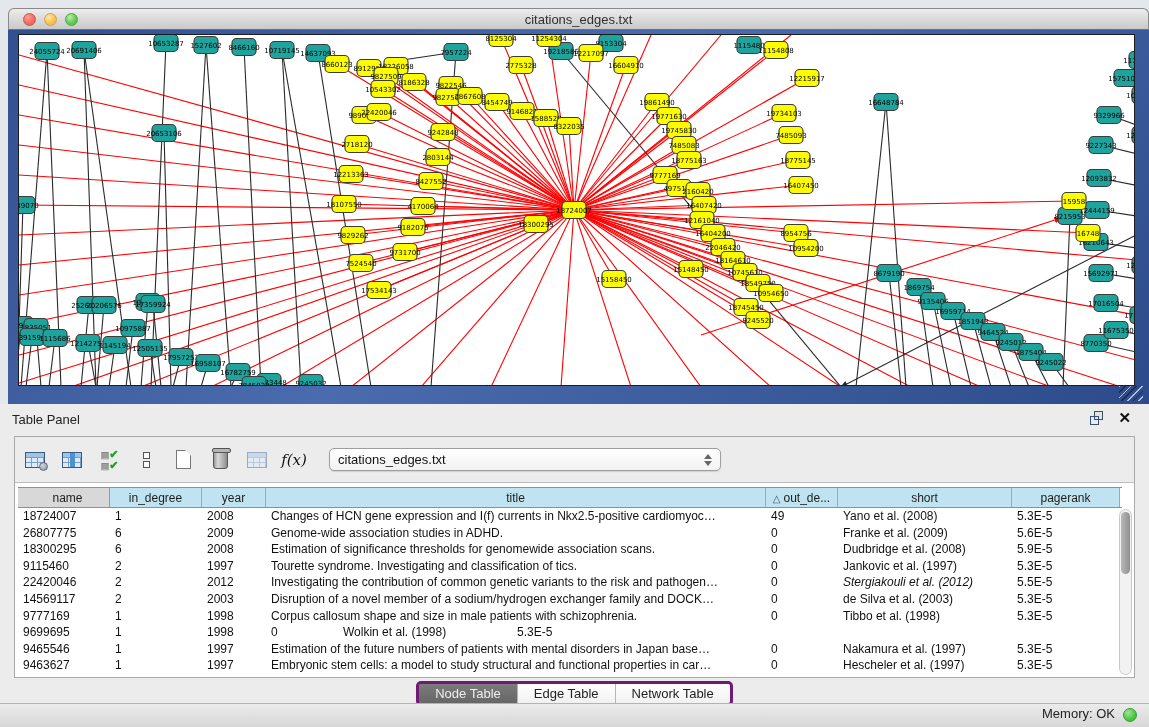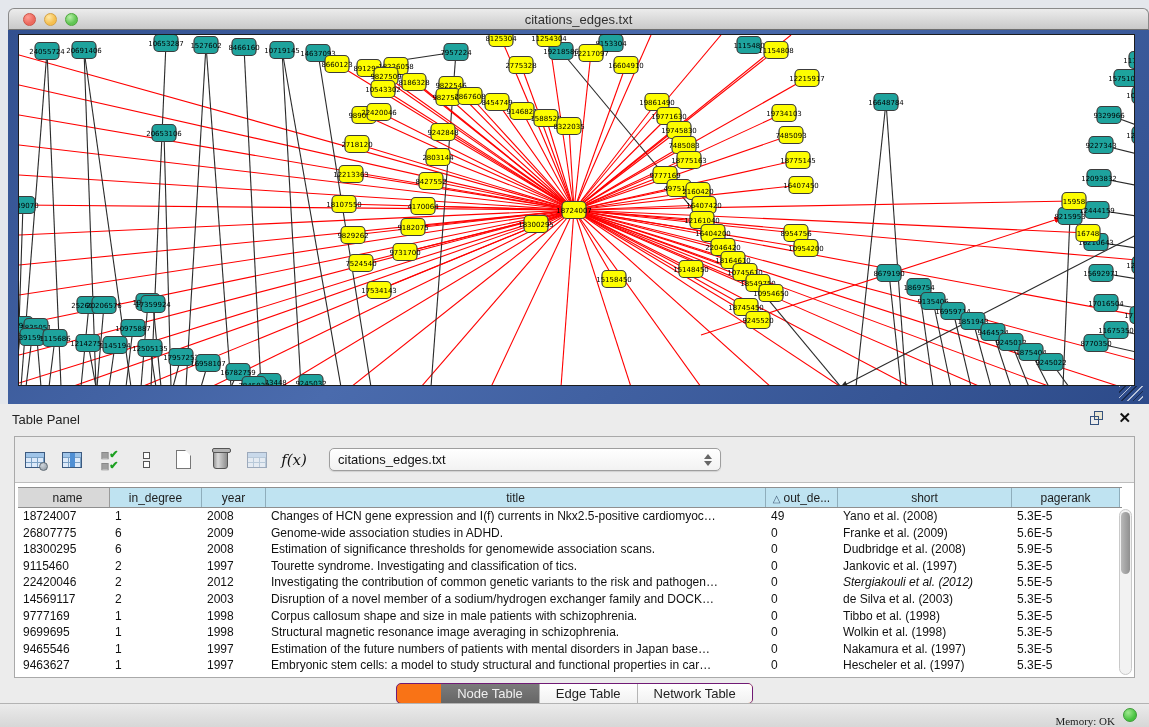--- a/index.html
+++ b/index.html
@@ -66,27 +66,27 @@
   .th { background:#bfe3f1; border-right:1px solid #8faebc; font-size:12px; color:#1d1d1d; text-align:center; line-height:20px; overflow:hidden; white-space:nowrap; }
   .th.gray { background:#d8d8d8; border-right:1px solid #9a9a9a; }
   .sort-tri { color:#3f5a76; font-size:10px; margin-right:3px; }
   .tbody { font-size:12px; color:#111; }
   .tr { display:flex; height:16.6px; line-height:16.5px; }
   .td { padding-left:5px; overflow:hidden; white-space:nowrap; border-right:1px solid transparent; }
   .vscroll { position:absolute; right:2px; top:72px; width:13px; height:166px; background:#f2f2f2; border:1px solid #c9c9c9; border-radius:7px; }
   .vthumb { position:absolute; left:1px; top:2px; width:9px; height:62px; border-radius:5px; background:linear-gradient(90deg,#b9b9b9,#8f8f8f); }
 
   .tab-strip { position:absolute; left:0; top:276px; width:1149px; height:26px; display:flex; justify-content:center; align-items:center; }
-  .seg { display:flex; border:1px solid #701a75; border-radius:5px; overflow:hidden; background:#f97316; box-shadow:0 1px 1px rgba(0,0,0,.1);padding-left:44px; }
+  .seg { display:flex; border:3px solid #701a75; border-radius:5px; overflow:hidden; background:#f97316; box-shadow:0 1px 1px rgba(0,0,0,.1); }
   .seg-btn { padding:2px 16px; font-size:13px; color:#222; border-right:1px solid #b5b5b5; background:linear-gradient(#ffffff,#f1f1f1); cursor:default; }
   .seg-btn:last-child { border-right:none; }
   .seg-btn.active { background:linear-gradient(#7b7b7b,#666666); color:#efefef; }
 
   .status-bar { position:absolute; left:0; bottom:0; width:1149px; height:24px; background:linear-gradient(#ebebeb,#d7d7d7); border-top:1px solid #b3b3b3; }
-  .mem { position:absolute; right:34px; top:11px; font-size:11px; color:#222;font-family:Liberation Serif, serif; }
+  .mem { position:absolute; right:34px; top:2px; font-size:13px; color:#222; }
   .mem-dot { position:absolute; right:12px; top:4px; width:14px; height:14px; border-radius:50%;
     background:radial-gradient(circle at 35% 30%, #9fe88f, #46c23e 65%); border:1px solid #3d9a37; }
 </style>
 </head>
 <body>
 
 <div class="net-window">
   <div class="titlebar">
     <div class="traffic">
       <span class="tl red"></span>
@@ -880,21 +880,20 @@
             <div class="td" style="width: 64px;">1998</div>
             <div class="td" style="width: 500px;">Corpus callosum shape and size in male patients with schizophrenia.</div>
             <div class="td" style="width: 72px;">0</div>
             <div class="td" style="width: 174px;">Tibbo et al. (1998)</div>
             <div class="td" style="width: 108px;">5.3E-5</div>
           </div>
           <div class="tr">
             <div class="td" style="width: 92px;">9699695</div>
             <div class="td" style="width: 92px;">1</div>
             <div class="td" style="width: 64px;">1998</div>
-            <div class="td" style="width: 500px;">Structural magnetic resonance image averaging in schizophrenia.</div>
             <div class="td" style="width: 72px;">0</div>
             <div class="td" style="width: 174px;">Wolkin et al. (1998)</div>
             <div class="td" style="width: 108px;">5.3E-5</div>
           </div>
           <div class="tr">
             <div class="td" style="width: 92px;">9465546</div>
             <div class="td" style="width: 92px;">1</div>
             <div class="td" style="width: 64px;">1997</div>
             <div class="td" style="width: 500px;">Estimation of the future numbers of patients with mental disorders in Japan base…</div>
             <div class="td" style="width: 72px;">0</div>

